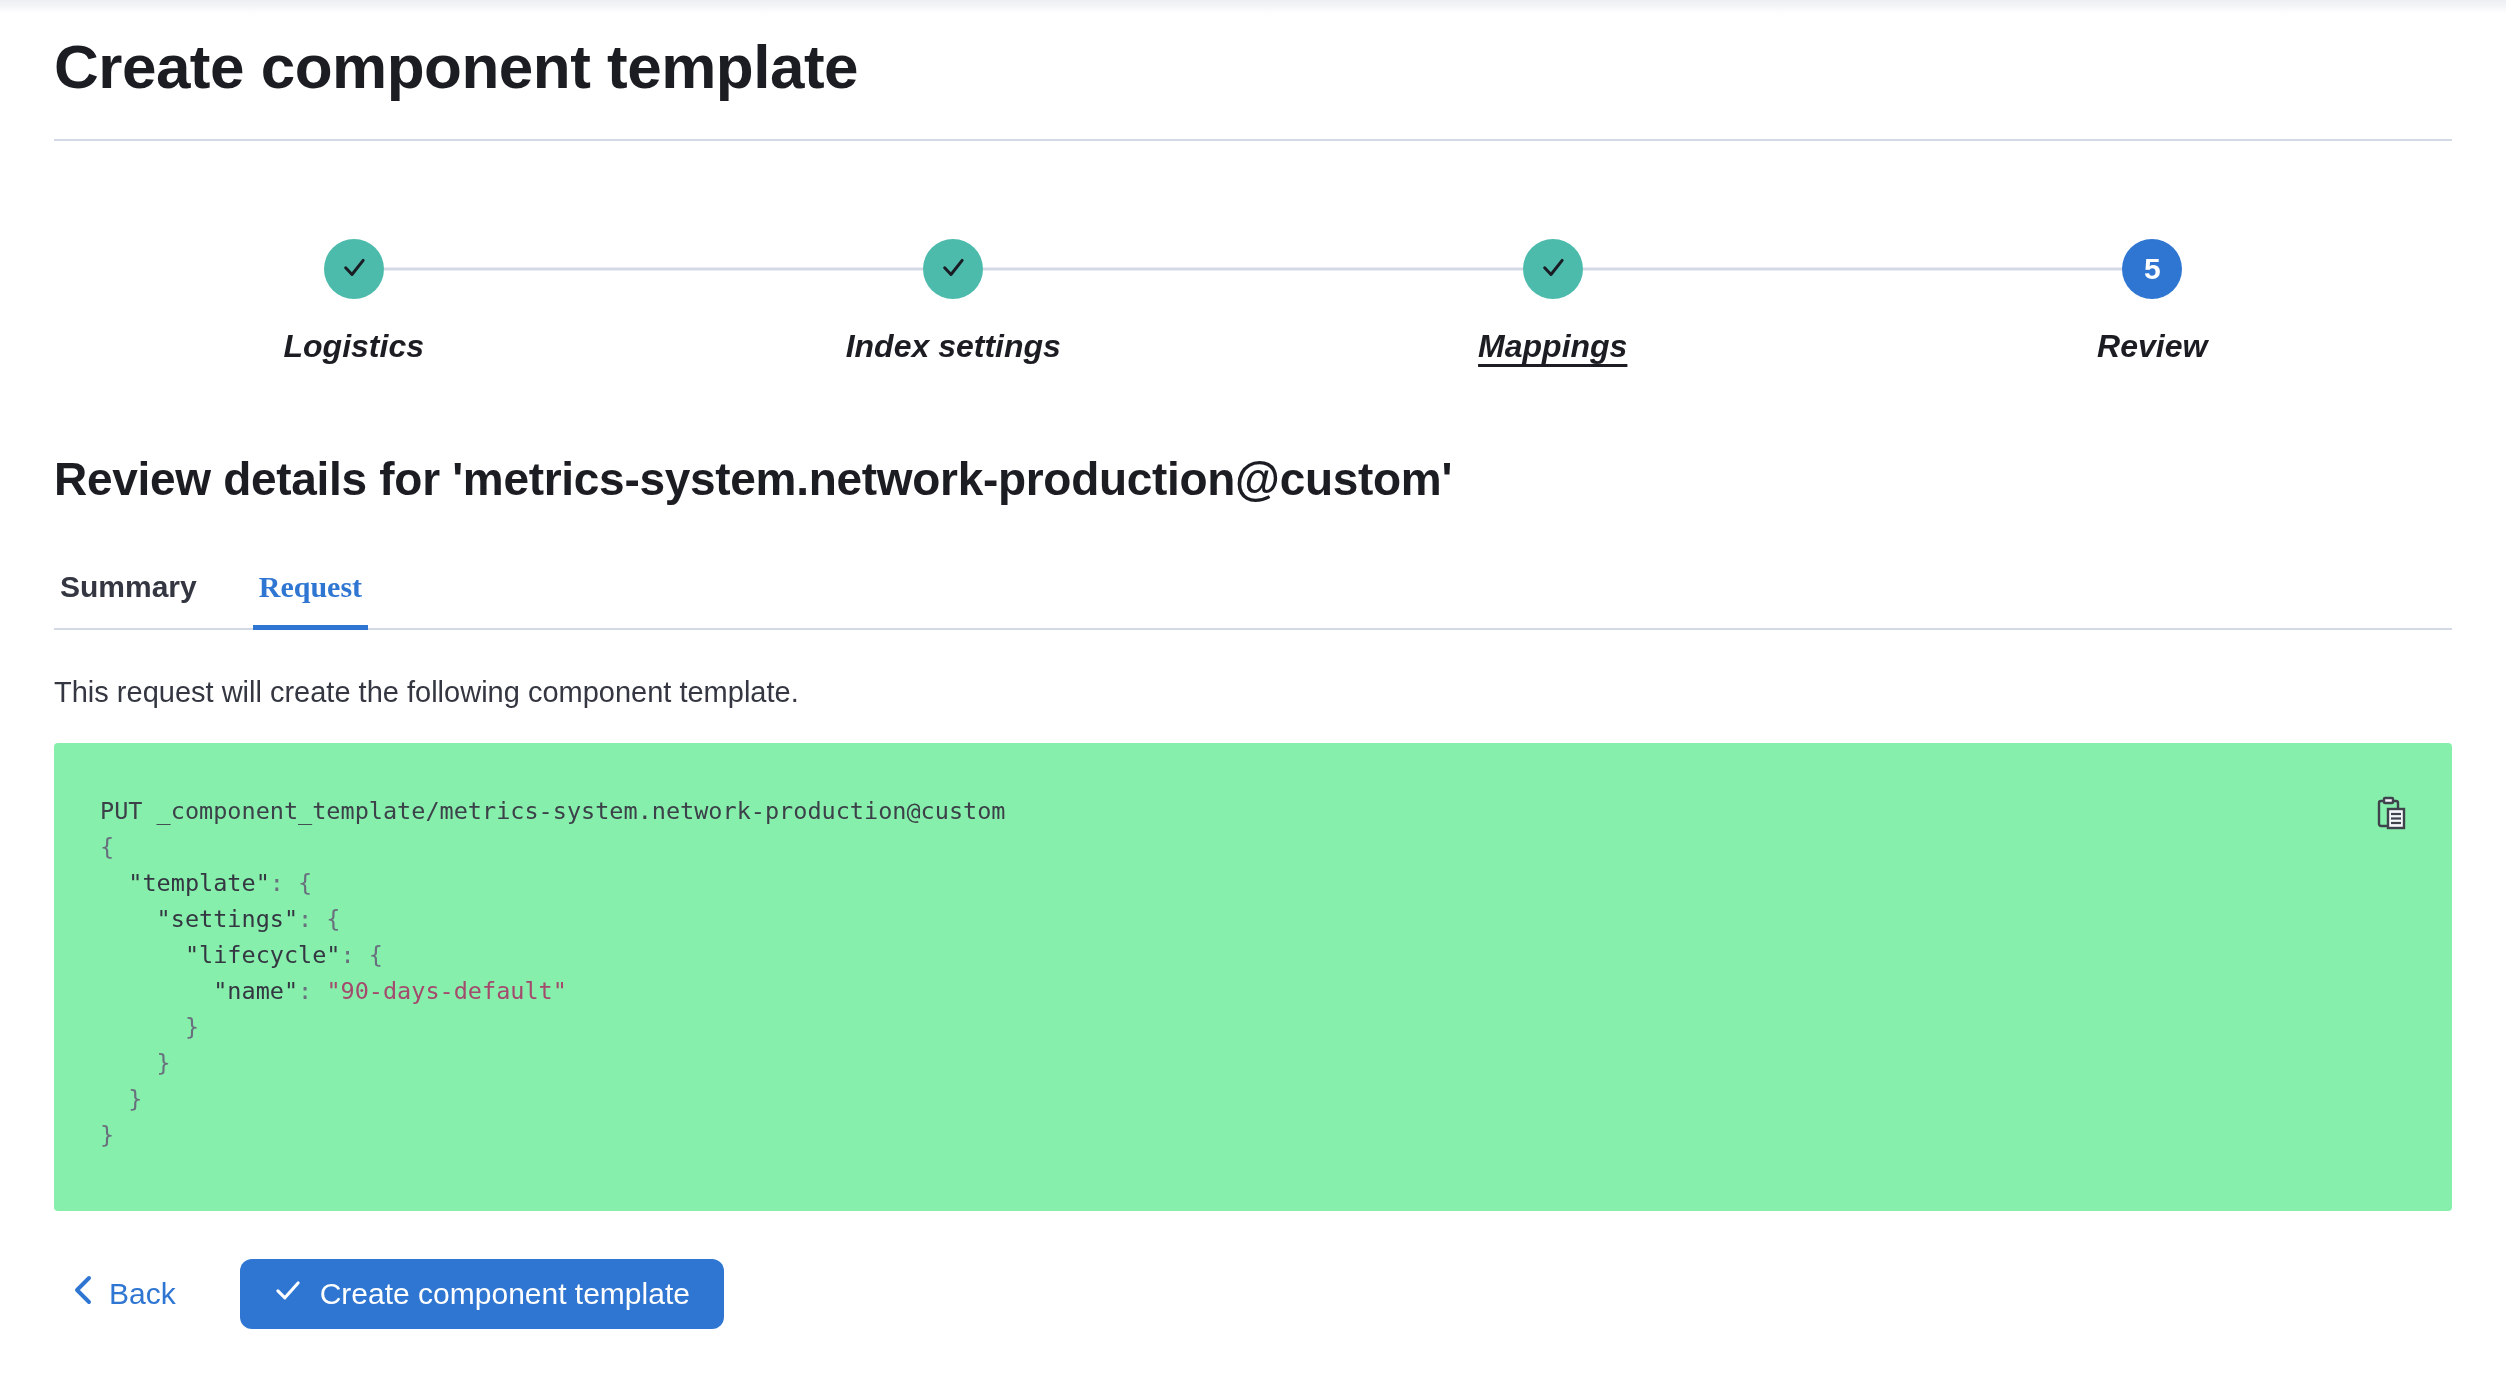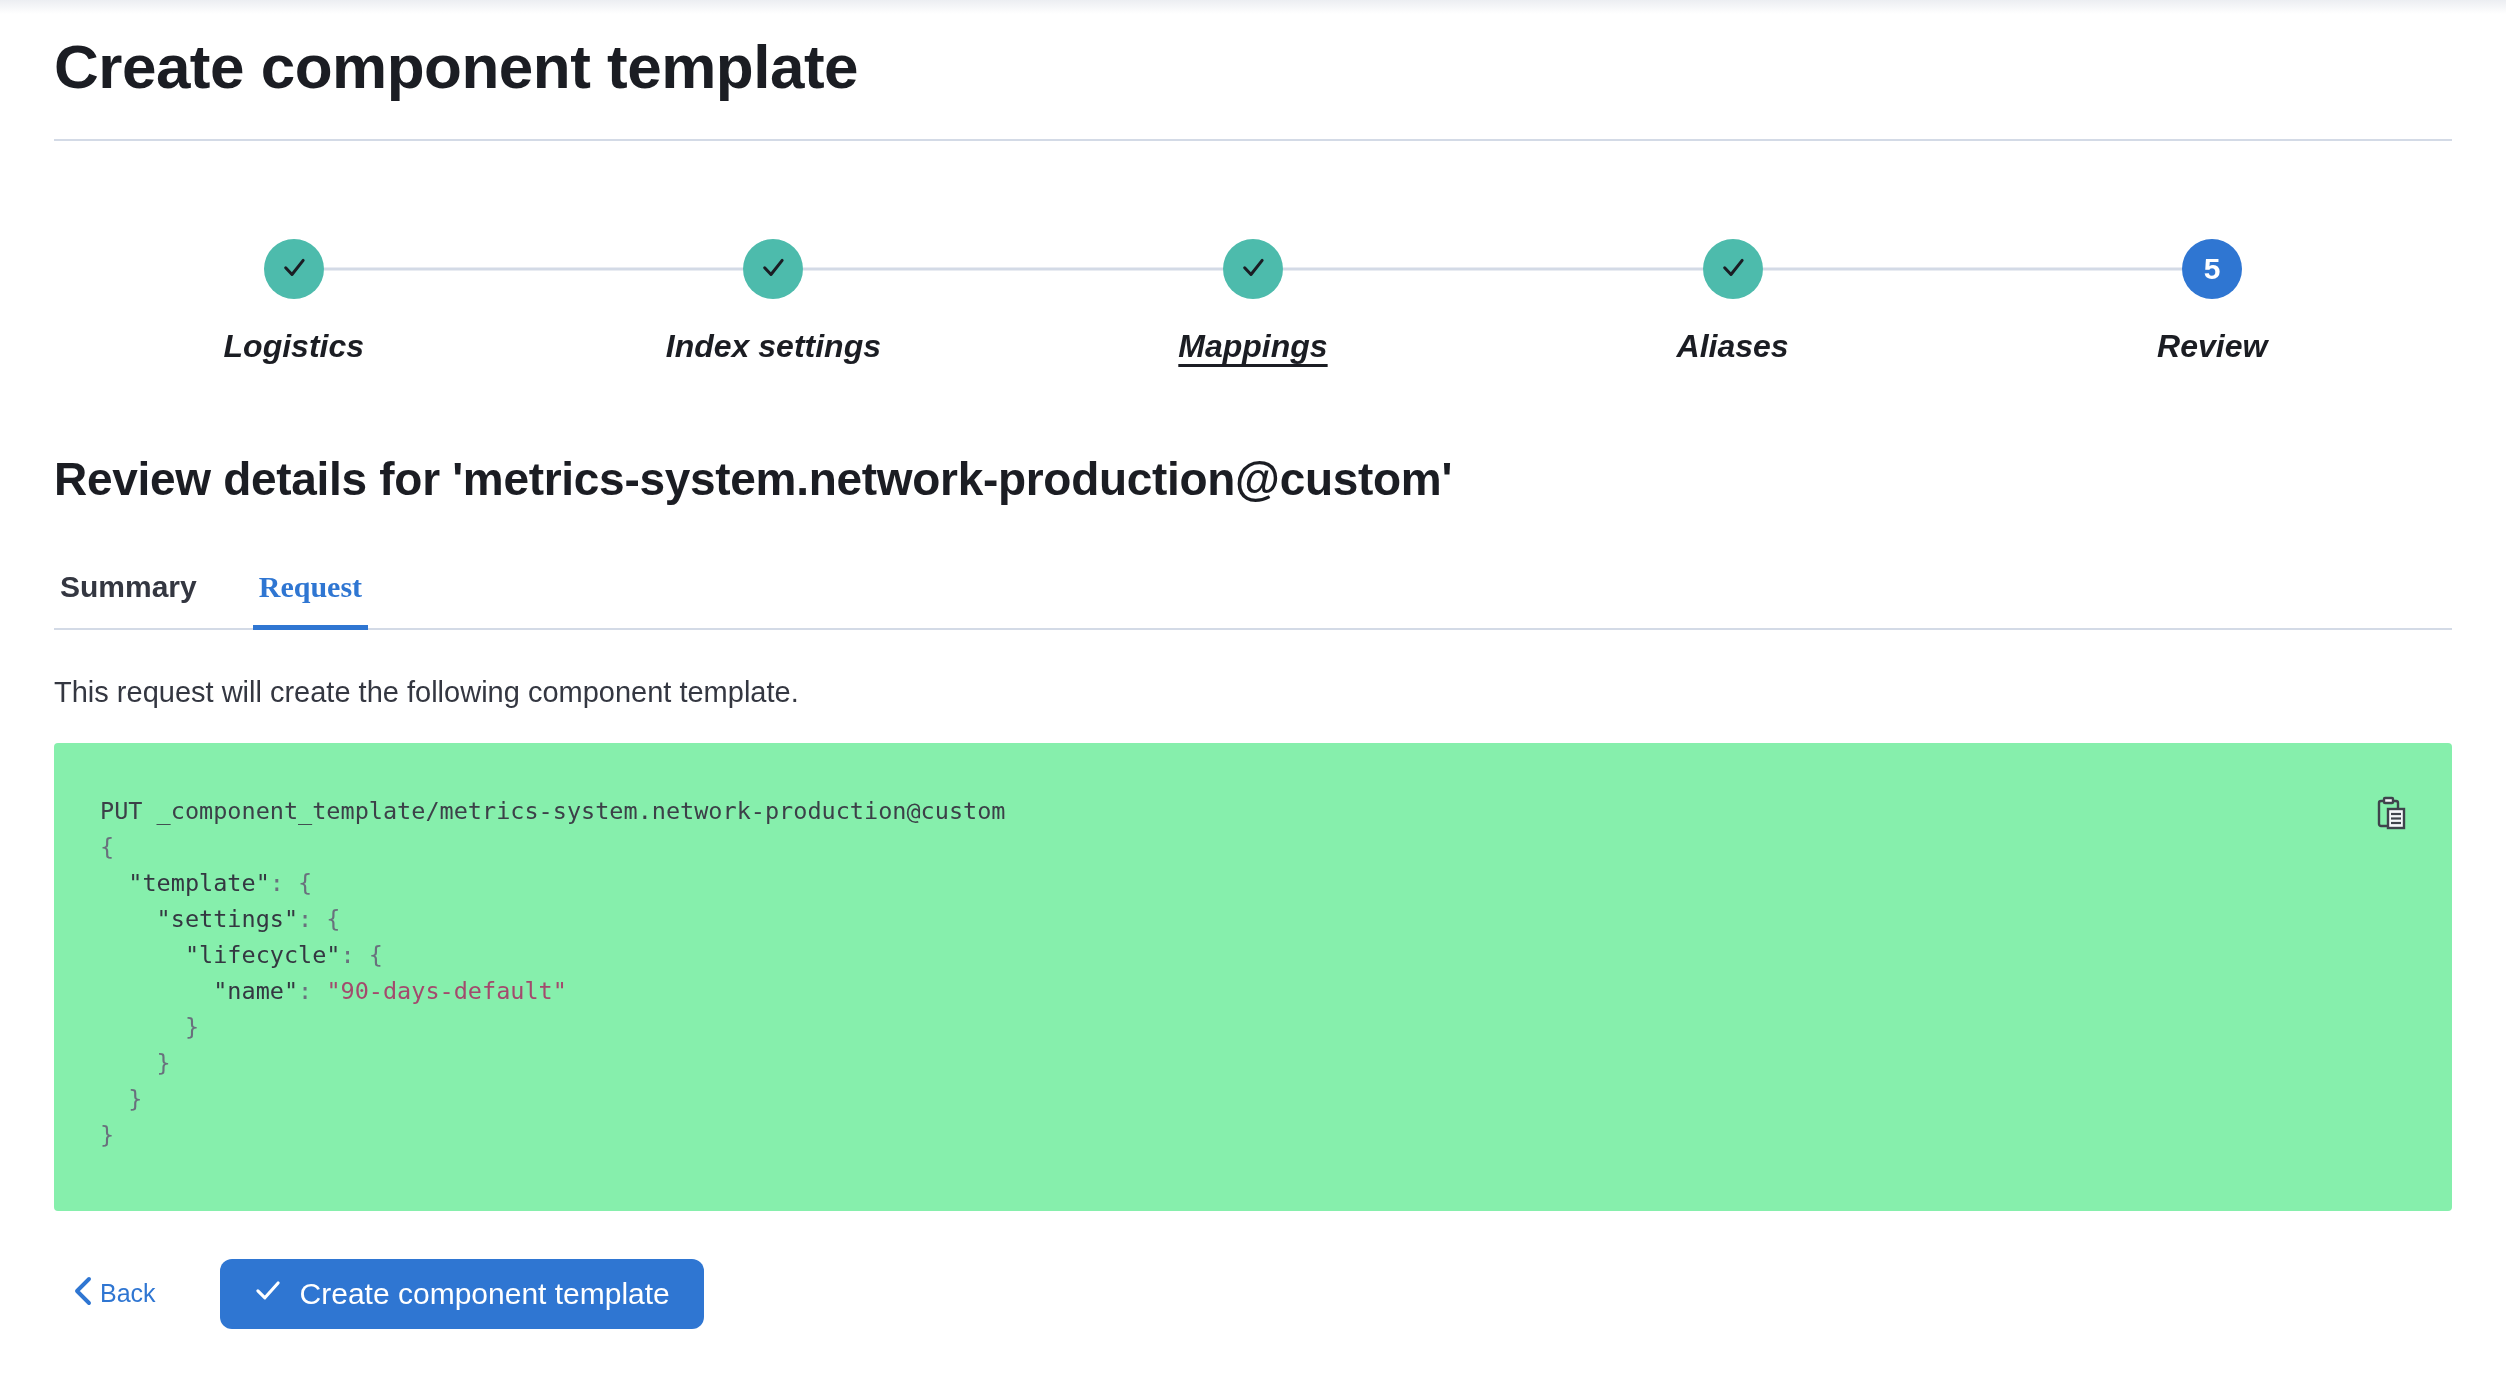--- a/index.html
+++ b/index.html
@@ -71,25 +71,25 @@
   .tok-plain { color: #3c4048; }
   .tok-key   { color: #343741; }
   .tok-punct { color: #69707d; }
   .tok-str   { color: #a34a6d; }
   .copy-btn { position: absolute; top: 52px; right: 44px;
               background: none; border: none; padding: 0; cursor: pointer;
               line-height: 0; }
 
   
   .footer { display: flex; align-items: center; margin-top: 48px; gap: 56px; }
-  .back-link { display: flex; align-items: center; gap: 6px;
+  .back-link { display: flex; align-items: center; gap: 15px;
                margin-left: 10px; padding: 0 8px;
                background: none; border: none; cursor: pointer;
                color: #2f76d2; font-family: inherit;
-               font-size: 25px; font-weight: 500; text-align: center; }
+               font-size: 30px; font-weight: 500; text-align: center; }
   .create-btn { display: flex; align-items: center; gap: 18px;
                 height: 70px; padding: 0 34px;
                 background: #2f76d2; border: none; border-radius: 12px;
                 color: #ffffff; font-family: inherit;
                 font-size: 30px; font-weight: 500; cursor: pointer; }
 </style>
 </head>
 <body>
 
 <div class="top-shadow"></div>
@@ -127,32 +127,20 @@
         <div class="step-top">
           <div class="conn left"></div>
           <div class="conn right"></div>
           <div class="step-circle complete">
             <span><svg width="30" height="30" viewBox="0 0 18 18" fill="none">
                 <polyline points="4,9.5 7.8,13.5 14.5,5" stroke="#1b1d24" stroke-width="1.8" stroke-linecap="round" stroke-linejoin="round"></polyline>
               </svg></span>
           </div>
         </div>
         <div class="step-label underlined">Mappings</div>
-      </div>
-      <div class="step">
-        <div class="step-top">
-          <div class="conn left"></div>
-          <div class="conn right"></div>
-          <div class="step-circle complete">
-            <span><svg width="30" height="30" viewBox="0 0 18 18" fill="none">
-                <polyline points="4,9.5 7.8,13.5 14.5,5" stroke="#1b1d24" stroke-width="1.8" stroke-linecap="round" stroke-linejoin="round"></polyline>
-              </svg></span>
-          </div>
-        </div>
-        <div class="step-label">Aliases</div>
       </div>
       <div class="step">
         <div class="step-top">
           <div class="conn left"></div>
           <div class="step-circle current">
             <span>5</span>
           </div>
         </div>
         <div class="step-label">Review</div>
       </div>

